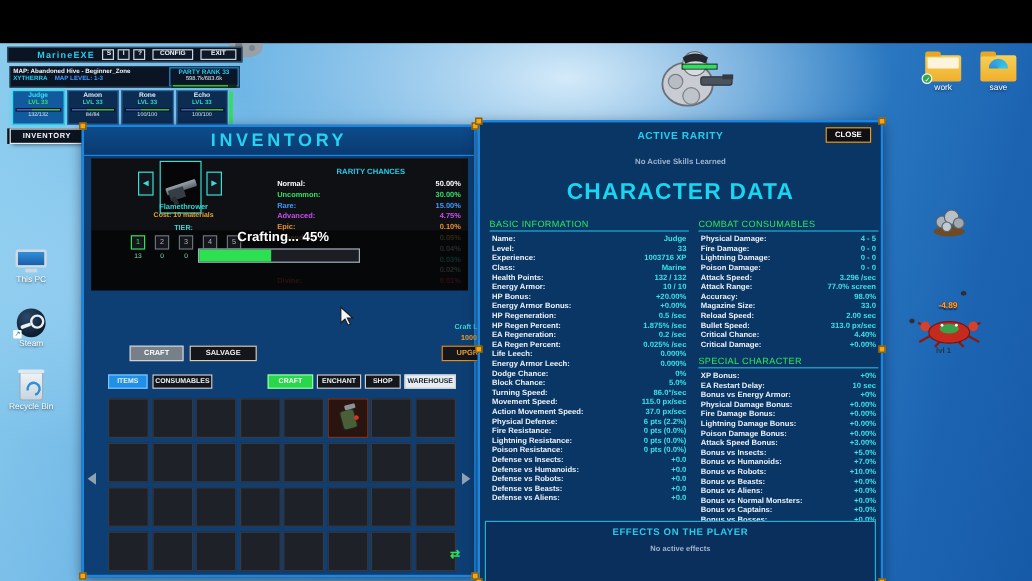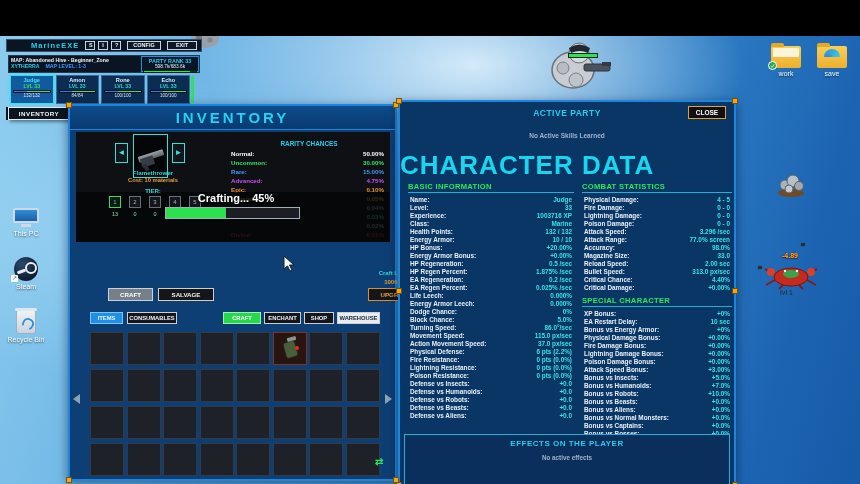--- a/index.html
+++ b/index.html
@@ -130,24 +130,24 @@
   #arrow-l { left:3px; border-right:7px solid #8fa2b4; }
   #arrow-r { left:315px; border-left:7px solid #8fa2b4; }
   .swap-glyph { position:absolute; left:305px; top:350px; color:#2ee05a; font-size:10px; font-weight:bold; }
 
   
   #charwin { left:398px; top:64px; width:338px; height:386px; background:#0a3666; }
   .as-title { position:absolute; left:0; top:6px; width:100%; text-align:center; color:#25cdec; font-size:8.5px; font-weight:bold; letter-spacing:.5px; }
   .close-btn { position:absolute; right:8px; top:4px; width:38px; height:13px; background:#101014; border:1px solid #e8a020;
     color:#fff; font-size:6.5px; font-weight:bold; text-align:center; line-height:11px; }
   .as-empty { position:absolute; left:0; top:30px; width:100%; text-align:center; color:#9fb3c8; font-size:6.5px; font-weight:bold; }
-  .cd-title { position:absolute; left:0; top:48px; width:100%; text-align:left; color:#19d6f0; font-size:26px; font-weight:bold; letter-spacing:1px; }
+  .cd-title { position:absolute; left:0; top:48px; width:100%; text-align:center; color:#19d6f0; font-size:19px; font-weight:bold; letter-spacing:1px; }
   .col-l { position:absolute; left:8px;  top:80px; width:166px; }
   .col-r { position:absolute; left:182px; top:80px; width:150px; }
-  .sec-h { color:#2ae858; font-size:7.6px; font-weight:bold; border-bottom:1px solid #1fb0d8; padding-bottom:1px; margin-bottom:2px; letter-spacing:.3px; }
+  .sec-h { color:#2ae858; font-size:7.6px; font-weight:normal; border-bottom:1px solid #1fb0d8; padding-bottom:1px; margin-bottom:2px; letter-spacing:.3px; }
   .sec-gap { margin-top:5px; }
   .srow { display:flex; justify-content:space-between; align-items:center; height:8px; padding:0 2px; }
   .sl { font-size:6.4px; font-weight:bold; color:#e9f1f8; white-space:nowrap; }
   .sv { font-size:6.4px; font-weight:bold; color:#39e3e3; white-space:nowrap; }
   .fx-box { position:absolute; left:4px; top:332px; width:326px; height:53px; border:1px solid #1fb0d8; background:#0a2f5c; text-align:center; }
   .fx-t { color:#25cdec; font-size:8px; font-weight:bold; margin-top:4px; letter-spacing:.5px; }
   .fx-e { color:#9fb3c8; font-size:6.3px; font-weight:bold; margin-top:6px; }
 
   
   #taskbar { position:absolute; left:0; top:455px; width:860px; height:29px; background:#17293c; border-top:1px solid rgba(255,255,255,.07);
@@ -452,21 +452,21 @@
   </div>
 
   <div class="gwin" id="charwin">
     <span class="handle" style="left:-4px; top:-4px;"></span>
     <span class="handle" style="right:-4px; top:-4px;"></span>
     <span class="handle" style="left:-4px; bottom:-4px;"></span>
     <span class="handle" style="right:-4px; bottom:-4px;"></span>
     <span class="handle" style="left:-4px; top:186px;"></span>
     <span class="handle" style="right:-4px; top:186px;"></span>
 
-    <div class="as-title">ACTIVE PARTY</div>
+    <div class="as-title">ACTIVE RARITY</div>
     <button class="close-btn">CLOSE</button>
     <div class="as-empty">No Active Skills Learned</div>
     <div class="cd-title">CHARACTER DATA</div>
 
     <div class="col-l">
       <div class="sec-h">BASIC INFORMATION</div>
       <div>
 
       <div class="srow">
             <span class="sl">Name:</span>
@@ -580,21 +580,21 @@
             <span class="sv">+0.0</span>
           </div>
           <div class="srow">
             <span class="sl">Defense vs Aliens:</span>
             <span class="sv">+0.0</span>
           </div>
         </div>
     </div>
 
     <div class="col-r">
-      <div class="sec-h">COMBAT STATISTICS</div>
+      <div class="sec-h">COMBAT CONSUMABLES</div>
       <div>
 
       <div class="srow">
             <span class="sl">Physical Damage:</span>
             <span class="sv">4 - 5</span>
           </div>
           <div class="srow">
             <span class="sl">Fire Damage:</span>
             <span class="sv">0 - 0</span>
           </div>

